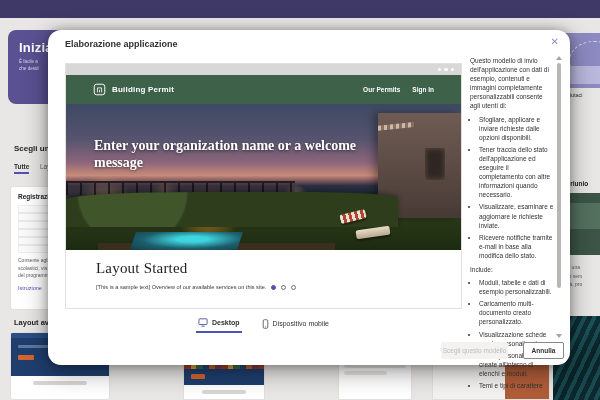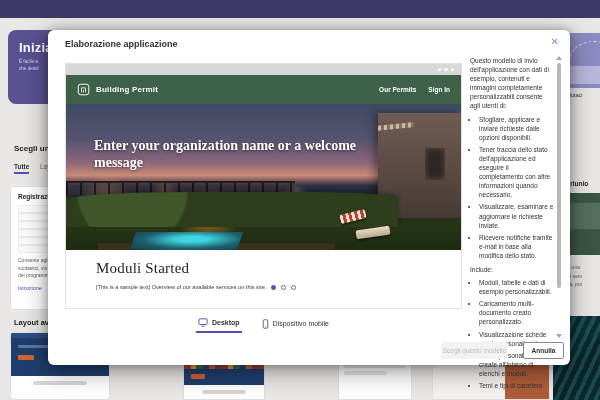--- a/index.html
+++ b/index.html
@@ -52,29 +52,29 @@
   .bg-cardD { left:338px; top:335px; width:74px; height:65px; background:#fff; border:1px solid #e1dfdd; padding:5px; }
   .bg-cardD .bluebox { width:26px; height:12px; background:#2c5a8f; margin-bottom:4px; }
   .bg-cardD .row { height:4px; background:#e7e5e3; border-radius:2px; margin-top:3px; }
   .bg-cardE { left:432px; top:335px; width:118px; height:65px; background:#fff; border:1px solid #e1dfdd; display:flex; overflow:hidden; }
   .bg-cardE .lft { flex:1; background:#f4f2f0; position:relative; }
   .teal-pill { position:absolute; left:50%; top:10px; transform:translateX(-50%); width:26px; height:6px; background:#3e7f82; border-radius:1px; }
   .bg-cardE .rgt { width:44px; background:#b05c38; position:relative; }
   .bg-cardE .rgt .teal-pill { width:18px; top:18px; }
 
   
-  .modal { left:48px; top:30px; width:522px; height:335px; background:#fff; border-radius:6px;
+  .modal { left:48px; top:30px; width:522px; height:335px; background:#fff; border-radius:13px;
            box-shadow:0 6px 24px rgba(0,0,0,.42), 0 0 8px rgba(0,0,0,.25); }
   .m-title { left:17px; top:9px; font-size:9px; font-weight:600; color:#323130; }
   .m-close { right:9px; top:5px; font-size:10px; color:#8a8fc8; cursor:pointer; line-height:1; padding:2px; }
 
   .preview { left:17px; top:33px; width:397px; height:246px; border:1px solid #e3e1df; overflow:hidden; background:#fff; }
   .chrome { height:11px; background:#d8d8d8; display:flex; align-items:center; justify-content:flex-end; padding-right:7px; gap:3px; }
   .chrome .dot { width:3.5px; height:3.5px; border-radius:50%; background:#fff; }
-  .pnav { height:29px; background:#3e6149; display:flex; align-items:center; padding:0 11px; }
+  .pnav { height:29px; background:#3e6149; display:flex; align-items:center; padding:0 27px; }
   .pnav .brand { color:#fff; font-size:8px; font-weight:700; margin-left:6px; letter-spacing:.2px; }
   .pnav .links { margin-left:auto; display:flex; gap:12px; }
   .pnav .links span { color:#fff; font-size:6.5px; font-weight:600; }
 
   .hero { position:relative; height:146px; overflow:hidden;
     background:
       radial-gradient(circle at 36% 77%, rgba(255,196,90,.95) 0, rgba(255,160,40,.35) 4%, rgba(255,160,40,0) 11%),
       radial-gradient(circle at 10% 66%, rgba(255,205,130,.5) 0, transparent 7%),
       radial-gradient(circle at 58% 63%, rgba(255,215,150,.4) 0, transparent 5%),
       radial-gradient(circle at 25% 60%, rgba(255,190,120,.35) 0, transparent 4%),
@@ -230,21 +230,21 @@
       <div class="hero-window"></div>
       <div class="hero-rail"></div>
       <div class="hero-hedge"></div>
       <div class="hero-deck"></div>
       <div class="hero-pool"></div>
       <div class="hero-chair" style="right:18%;"></div>
       <div class="hero-chair c2" style="right:24%;"></div>
       <div class="hero-heading">Enter your organization name or a welcome message</div>
     </div>
     <div class="pcontent">
-      <div class="gs-title">Moduli Started</div>
+      <div class="gs-title">Layout Started</div>
       <div class="sample-row">
         <span class="sample-text">[This is a sample text] Overview of our available services on this site.</span>
         <span class="cdot on"></span>
         <span class="cdot"></span>
         <span class="cdot"></span>
       </div>
     </div>
   </div>
 
   <div class="abs tabs">

